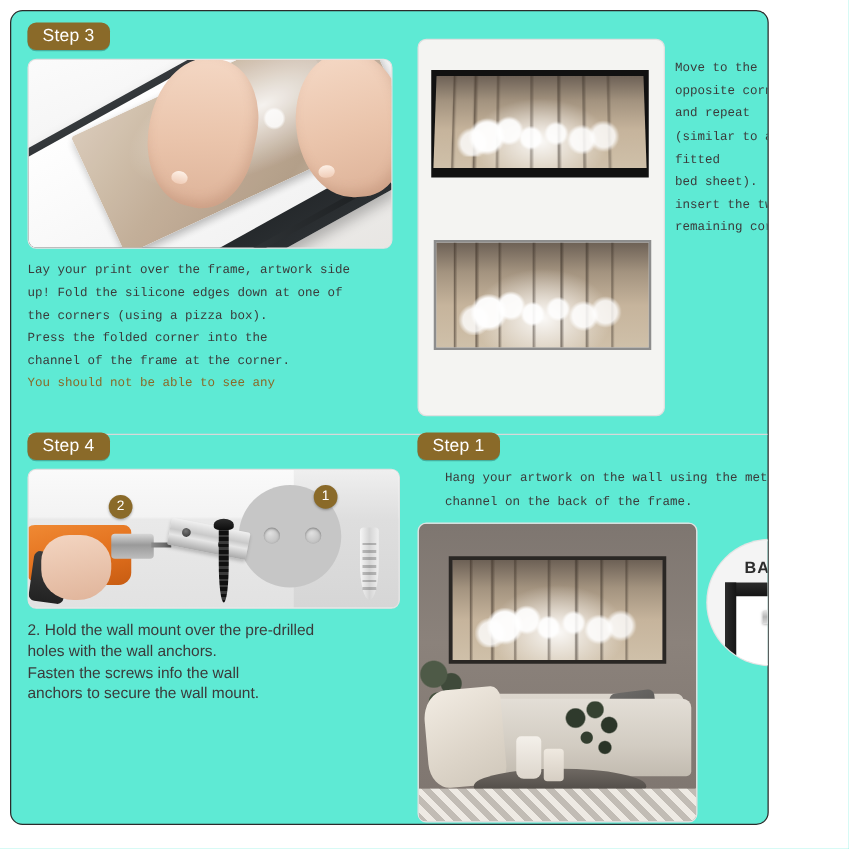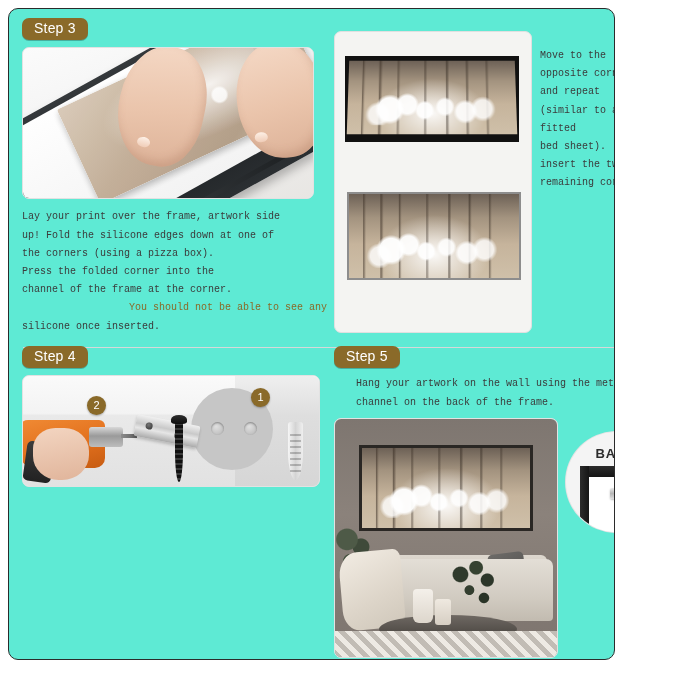--- a/index.html
+++ b/index.html
@@ -35,21 +35,21 @@
 
   
   .body-text{
     font-size:10px;
     line-height:18.2px;
     color:#3b3b3b;
     white-space:pre-line;
     letter-spacing:0px;
     font-family:Liberation Mono, monospace;
   }
-  .body-text.brown{color:#8a6a29;text-align:right;}
+  .body-text.brown{color:#8a6a29;}
   .small-text{
     font-size:12.4px;
     line-height:16.6px;
     color:#3b3b3b;
     white-space:pre-line;
   }
 
   
   .top-section{position:absolute;left:0;top:0;width:657px;height:331px;}
   .divider-h{
@@ -379,21 +379,20 @@
         </div>
       </div>
 
       <div class="txt-block">
         <div class="body-text">Lay your print over the frame, artwork side
 up! Fold the silicone edges down at one of
 the corners (using a pizza box).
 Press the folded corner into the
 channel of the frame at the corner.</div>
         <div class="body-text brown">You should not be able to see any</div>
-        <div class="body-text">silicone once inserted.</div>
       </div>
     </div>
 
     <div class="col-mid-top">
       <div class="art-outer">
         <div class="art-a">
           <div class="sheetimg forest"></div>
         </div>
         <div class="art-b forest"></div>
       </div>
@@ -433,25 +432,29 @@
           <i class="s1"></i>
           <i class="s2"></i>
         </div>
         <div class="p4-screw"></div>
         <div class="p4-anchor"></div>
         <div class="num-badge n2">2</div>
         <div class="num-badge n1">1</div>
       </div>
 
       <div class="txt-block">
+        <div class="small-text para">2. Hold the wall mount over the pre-drilled
+holes with the wall anchors.
+Fasten the screws info the wall
+anchors to secure the wall mount.</div>
       </div>
     </div>
 
     <div class="col-right-bot">
-      <span class="badge">Step 5</span>
+      <span class="badge">Step 1</span>
 
       <div class="txt-block" style="margin-top:7px;margin-left:22px;">
         <div class="body-text">Hang your artwork on the wall using the metal
 channel on the back of the frame.</div>
       </div>
 
       <div style="position:relative;font-weight:bold;">
         <div class="photo p5">
           <div class="p5-wall"></div>
           <div class="p5-art forest"></div>

